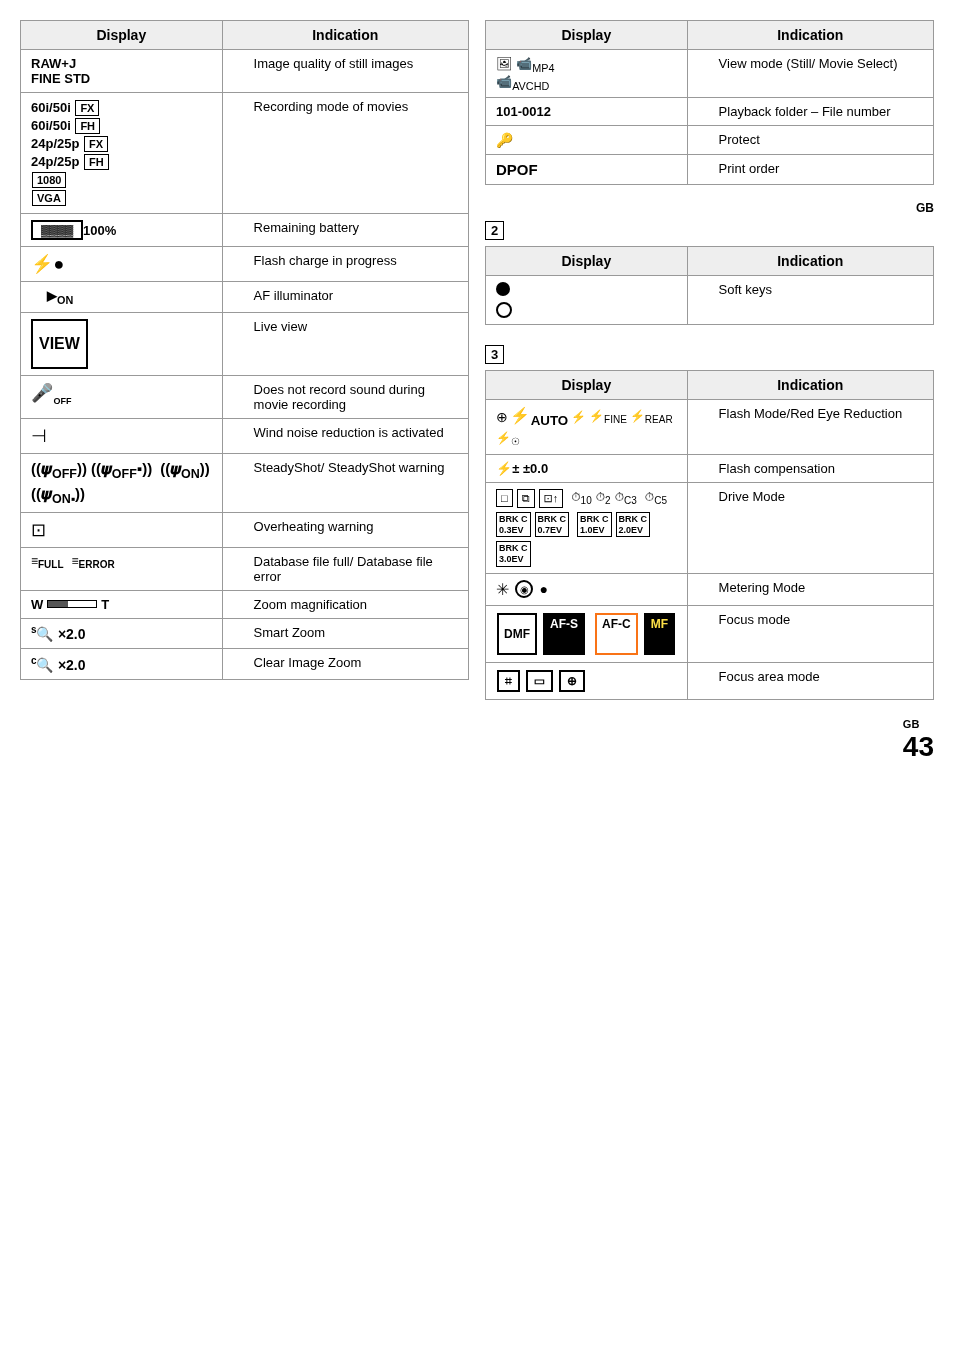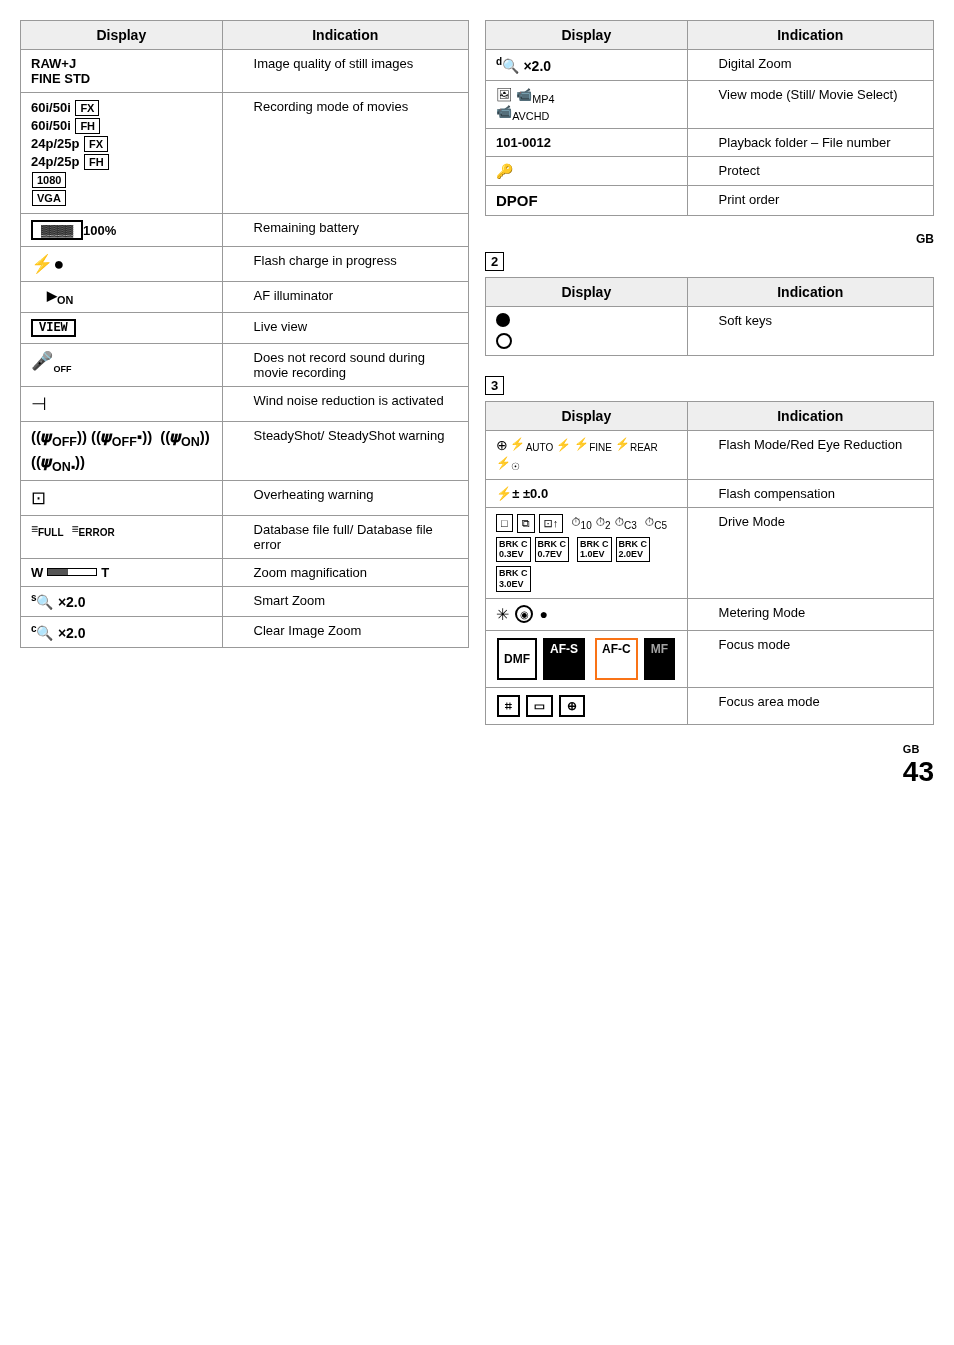--- a/index.html
+++ b/index.html
@@ -103,24 +103,23 @@
       display: inline-block;
     }
     .soft-keys-col {
       display: flex;
       flex-direction: column;
       gap: 6px;
     }
     .view-box {
       display: inline-block;
       border: 2px solid #000;
-      padding: 0 6px;
-      font-weight: bold;
-      font-size: 12px;
-      font-family: Liberation Mono, monospace;
+      padding: 14px 6px;
+      font-weight: bold;
+      font-size: 16px;
     }
     .zoom-bar {
       display: inline-flex;
       align-items: center;
       gap: 4px;
       font-weight: bold;
       font-size: 13px;
     }
     .zoom-slider {
       width: 50px;
@@ -236,21 +235,21 @@
       margin: 1px;
     }
     .mf-box {
       display: inline-block;
       border: 2px solid #000;
       padding: 2px 5px;
       font-size: 12px;
       font-weight: bold;
       margin: 1px;
       background: #000;
-      color: #a3a3a3;
+      color: #fde047;
     }
     .focus-area-box {
       display: inline-block;
       border: 2px solid #000;
       padding: 2px 6px;
       font-size: 12px;
       font-weight: bold;
       margin: 1px;
     }
     .af-illum {
@@ -437,28 +436,20 @@
     
     <table>
       <thead>
         <tr>
           <th>Display</th>
           <th>Indication</th>
         </tr>
       </thead>
       <tbody>
 
-        <tr>
-          <td>
-            <span class="digital-zoom"><sup style="font-size:10px;">d</sup>🔍 ×2.0</span>
-          </td>
-          <td>
-            <span>Digital Zoom</span>
-          </td>
-        </tr>
 
         <tr>
           <td>
             <div>
               <span style="font-size:13px;">🖼 📹<sub>MP4</sub></span><br>
               <span style="font-size:13px;">📹<sub>AVCHD</sub></span>
             </div>
           </td>
           <td>
             <span>View mode (Still/ Movie Select)</span>
@@ -531,21 +522,21 @@
           <th>Display</th>
           <th>Indication</th>
         </tr>
       </thead>
       <tbody>
 
         <tr>
           <td>
             <div class="flash-icons">
               <span style="font-size:14px;">⊕</span>
-              <span style="font-size:12px;">⚡<sub>AUTO</sub></span>
+              <span style="font-size:16px;font-weight:bold;">⚡<sub>AUTO</sub></span>
               <span style="font-size:12px;">⚡</span>
               <span style="font-size:12px;">⚡<sub>FINE</sub></span>
               <span style="font-size:12px;">⚡<sub>REAR</sub></span>
               <br>
               <span style="font-size:12px;">⚡<sub>☉</sub></span>
             </div>
           </td>
           <td>
             <span>Flash Mode/Red Eye Reduction</span>
           </td>

